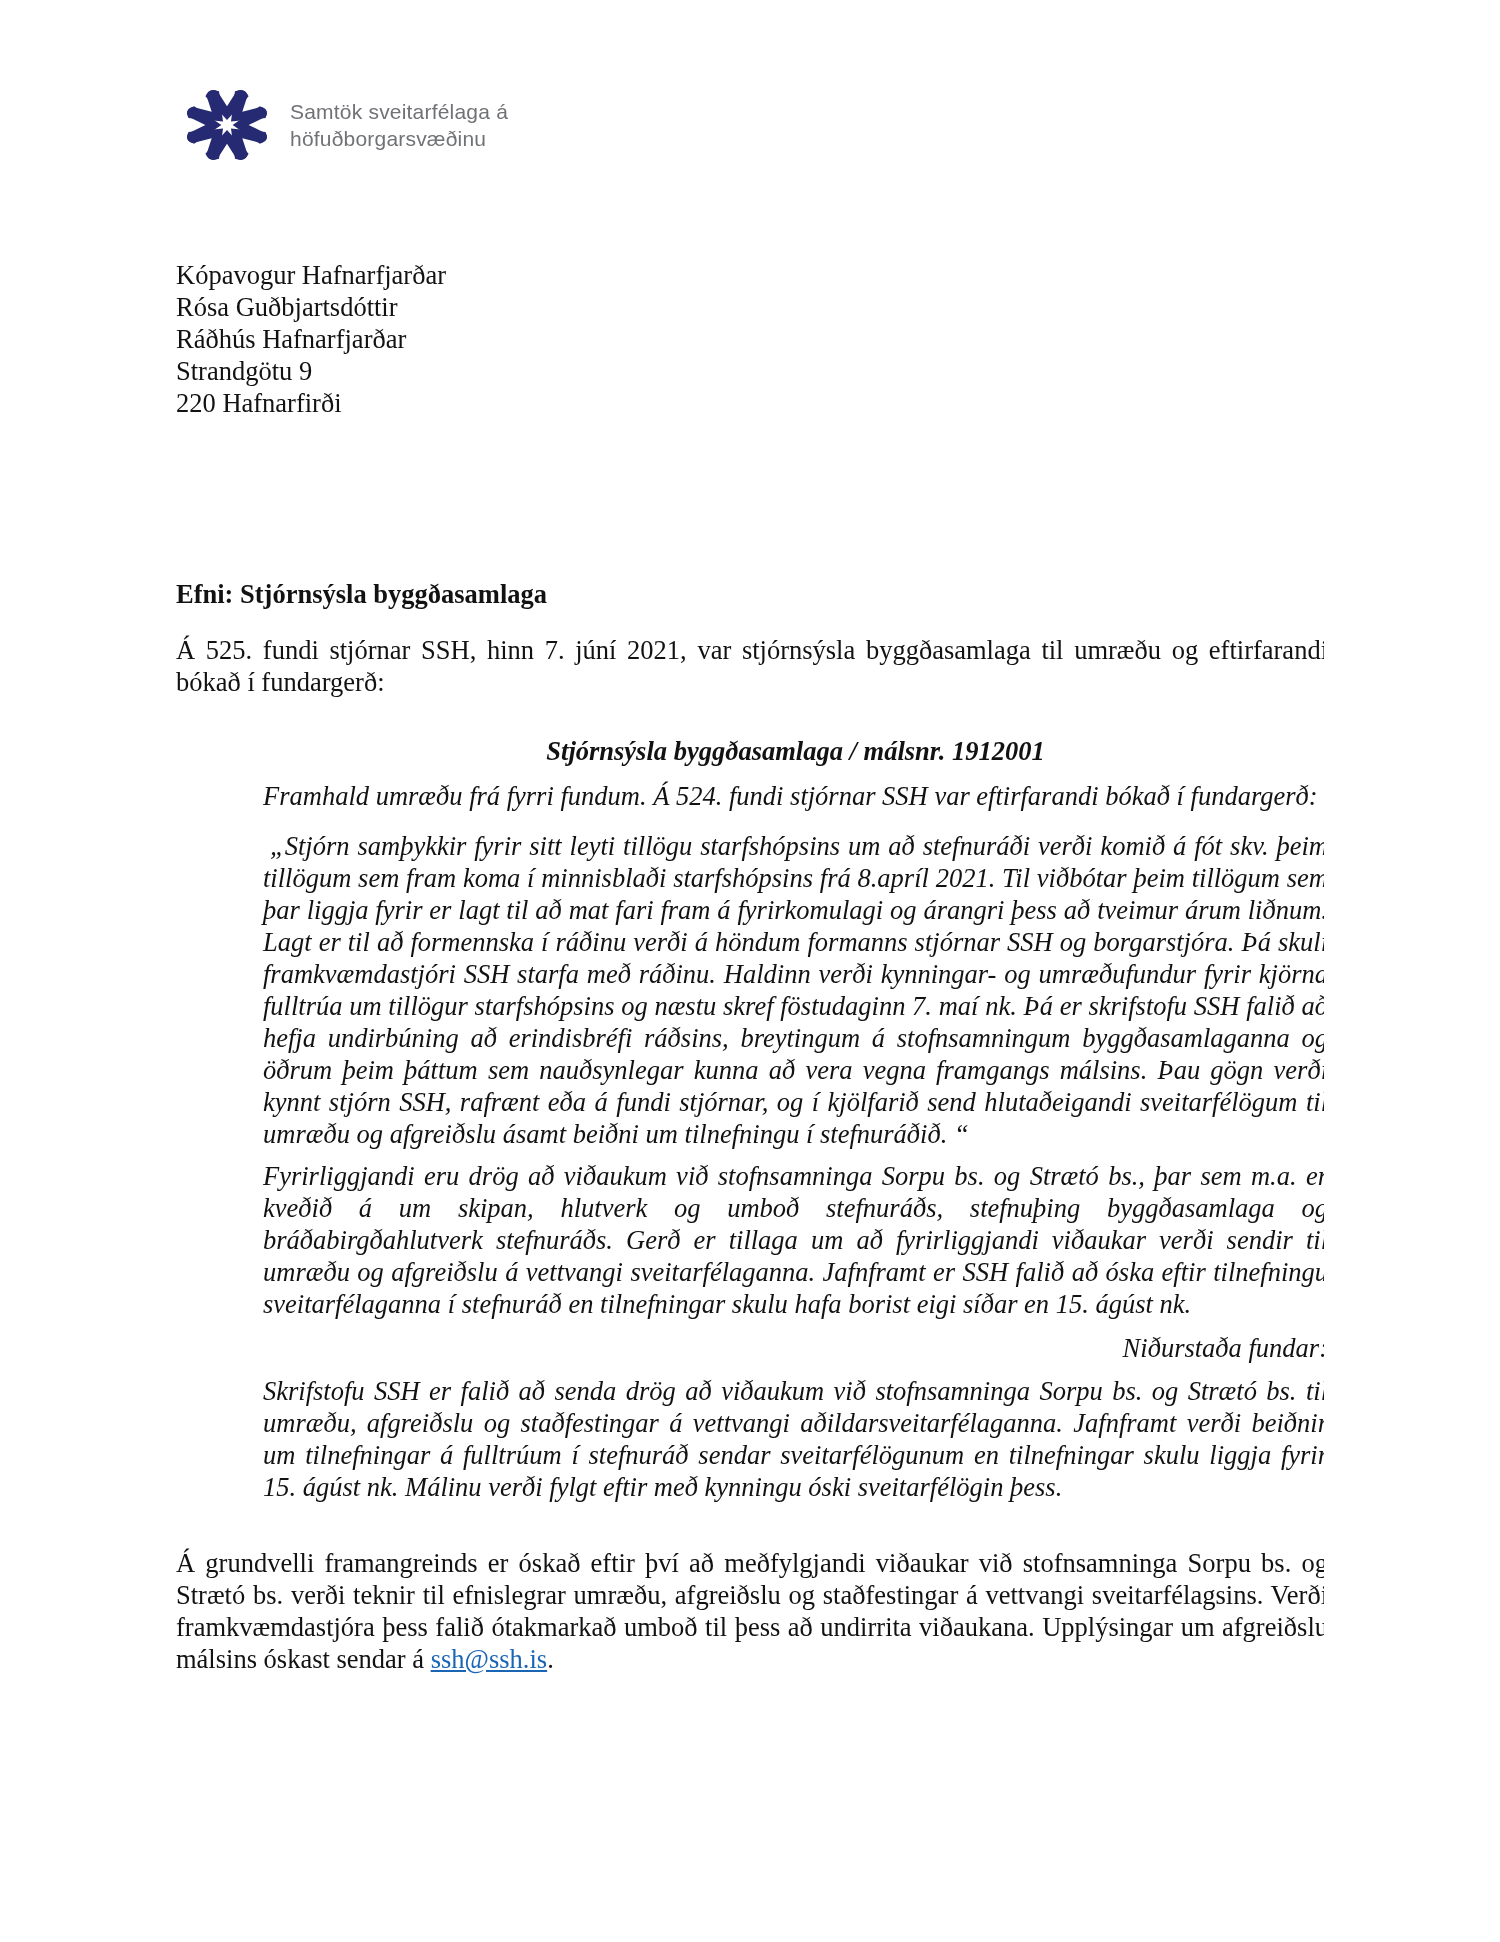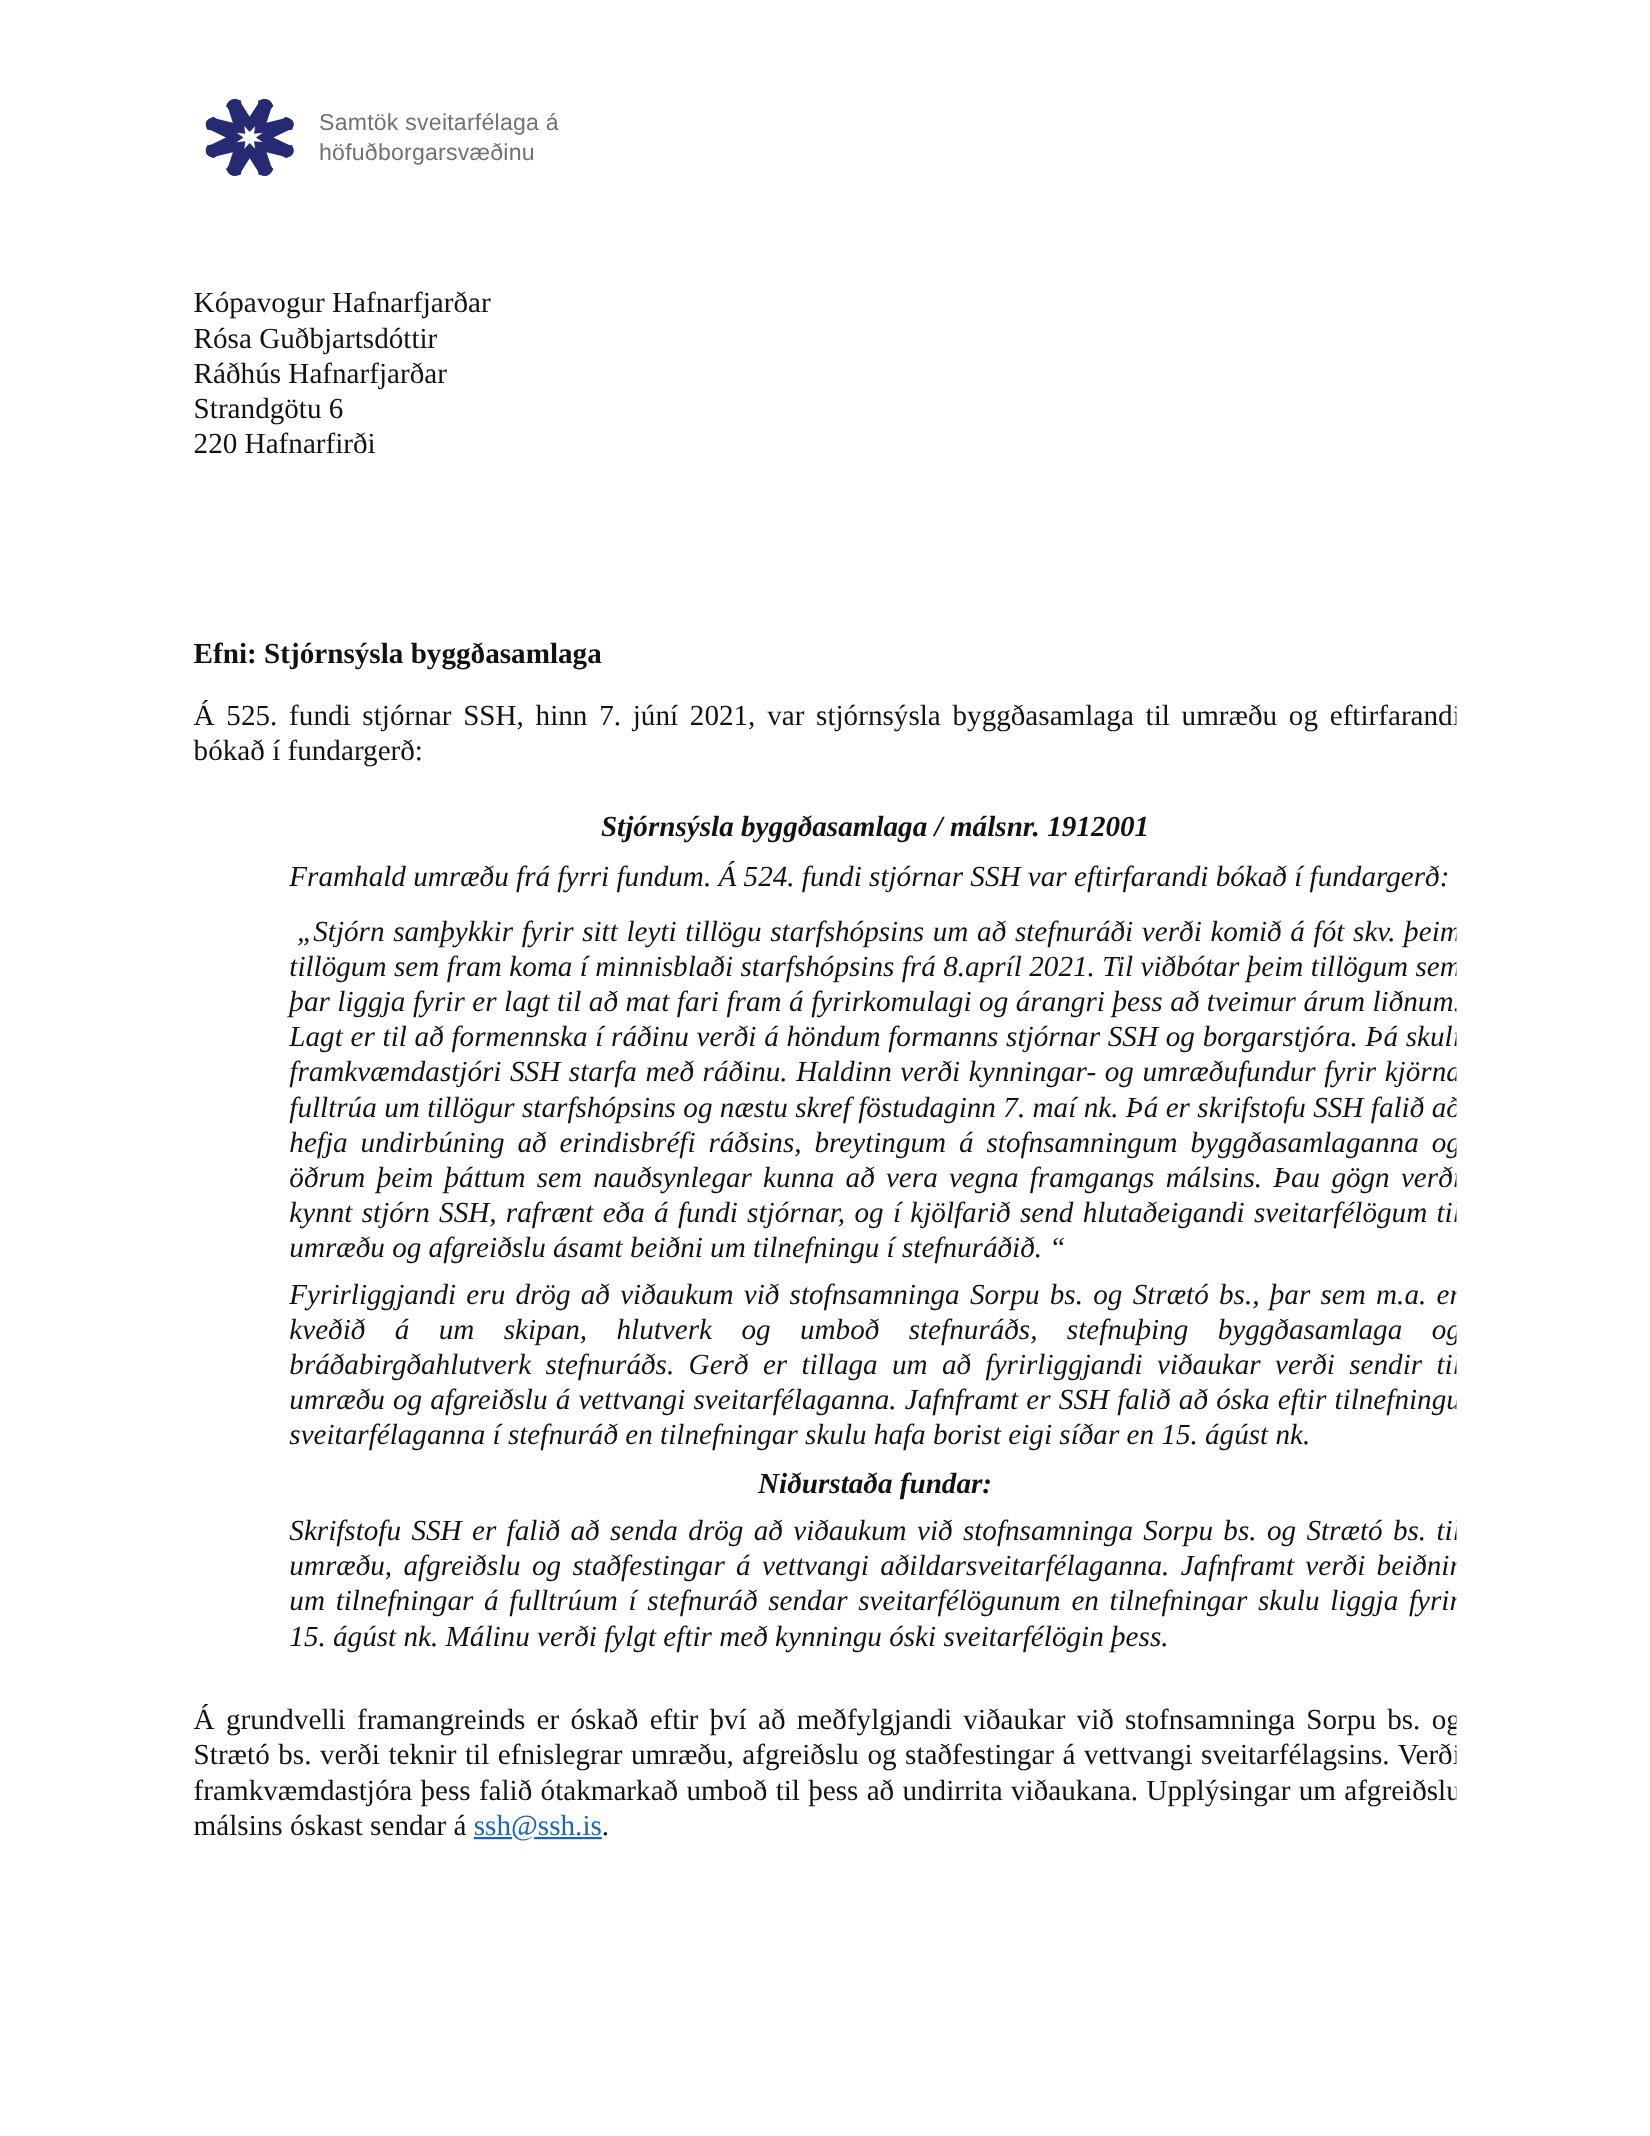--- a/index.html
+++ b/index.html
@@ -81,21 +81,21 @@
     font-size: 26.5px;
     line-height: 32px;
     font-style: italic;
     text-align: justify;
   }
   .minutes p { margin: 0; }
   .m-heading       { font-weight: bold; margin-bottom: 13px !important; text-align: center; }
   .m-subheading    { margin-bottom: 18px !important; text-align: left; font-family: Liberation Serif, serif; }
   .m-quote         { margin-bottom: 10px !important; text-indent: 7px; }
   .m-paragraph2    { margin-bottom: 12px !important; }
-  .m-result-head   { font-weight: bold; margin-bottom: 11px !important; text-align: center; }
+  .m-result-head   { font-weight: normal; margin-bottom: 11px !important; text-align: right; }
 
   
   .closing {
     position: absolute;
     left: 176px;
     top: 1547px;
     width: 1152px;
     margin: 0;
     font-size: 26.5px;
     line-height: 32px;
@@ -129,21 +129,21 @@
     <div class="logo-text">
       <div>Samtök sveitarfélaga á</div>
       <div>höfuðborgarsvæðinu</div>
     </div>
   </header>
 
   <div class="recipient">
     <div>Kópavogur Hafnarfjarðar</div>
     <div>Rósa Guðbjartsdóttir</div>
     <div>Ráðhús Hafnarfjarðar</div>
-    <div>Strandgötu 6</div>
+    <div>Strandgötu 9</div>
     <div>220 Hafnarfirði</div>
   </div>
 
 
   <div class="subject">Efni: Stjórnsýsla byggðasamlaga</div>
 
   <p class="intro">Á 525. fundi stjórnar SSH, hinn 7. júní 2021, var stjórnsýsla byggðasamlaga til umræðu og eftirfarandi bókað í fundargerð:</p>
 
   <section class="minutes">
     <p class="m-heading">Stjórnsýsla byggðasamlaga / málsnr. 1912001</p>

